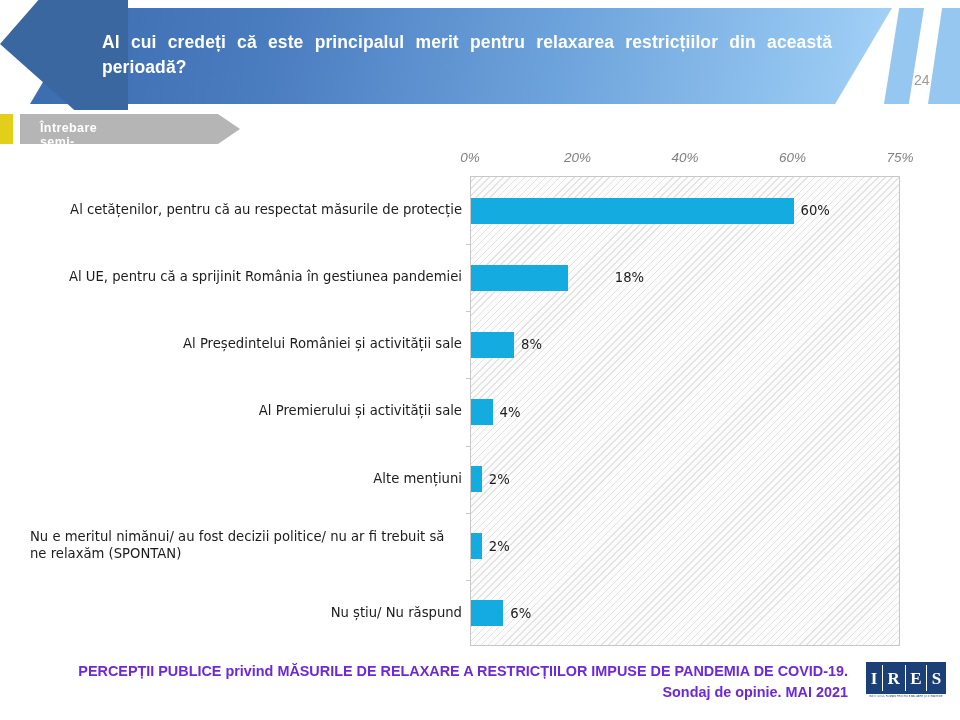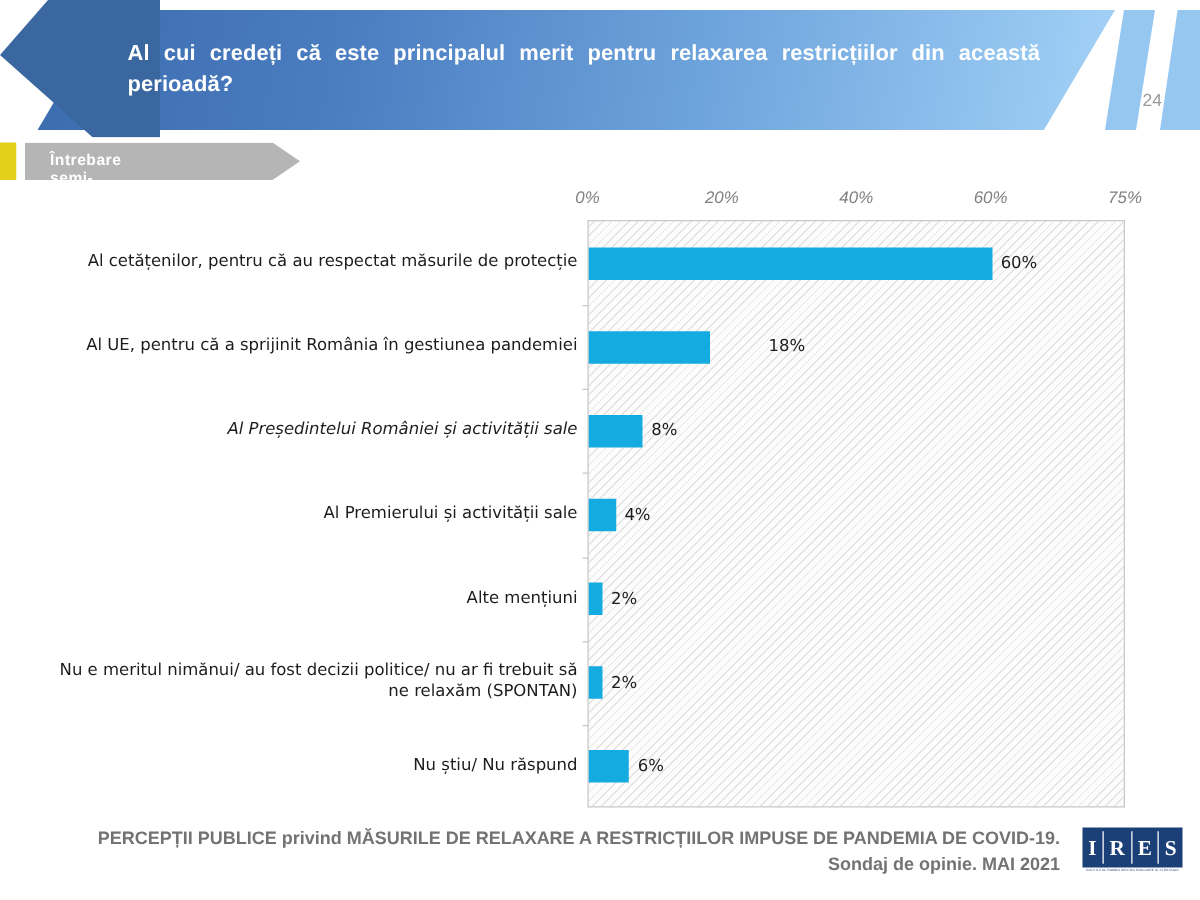--- a/index.html
+++ b/index.html
@@ -182,21 +182,21 @@
     position: absolute;
     left: 0;
     width: 432px;
     display: flex;
     align-items: center;
     justify-content: flex-end;
   }
   .cat-label {
     font-size: 13.2px;
     color: #1c1c1c;
-    text-align: right;
+    text-align: left;
     line-height: 1.3;
     font-family: "DejaVu Sans", sans-serif;
   }
   .bar-row {
     position: absolute;
     left: 0;
     display: flex;
     align-items: center;
   }
   .bar {
@@ -217,21 +217,21 @@
     left: 0px;
     top: 655px;
     width: 960px;
     height: 65px;
   }
   .footer-text {
     position: absolute;
     left: 28px;
     top: 6px;
     width: 820px;
-    color: #737373;
+    color: #6d28d9;
     font-size: 14.4px;
     font-weight: bold;
     line-height: 1.45;
     text-align: right;
   }
   .footer-line1 { display: block; }
   .footer-line2 { display: block; }
   .logo {
     position: absolute;
     left: 866px;
@@ -339,21 +339,21 @@
           <span class="bar-value">6%</span>
         </div>
       </div>
     <div class="cat-labels" id="cat-labels">
         <div class="cat-row" style="top: 0px; height: 67.1429px;">
           <div class="cat-label">Al cetățenilor, pentru că au respectat măsurile de protecție</div>
         </div>
         <div class="cat-row" style="top: 67.1429px; height: 67.1429px;">
           <div class="cat-label">Al UE, pentru că a sprijinit România în gestiunea pandemiei</div>
         </div>
-        <div class="cat-row" style="top: 134.286px; height: 67.1429px; font-style: italic;">
+        <div class="cat-row" style="top: 134.286px; height: 67.1429px;">
           <div class="cat-label">Al Președintelui României și activității sale</div>
         </div>
         <div class="cat-row" style="top: 201.429px; height: 67.1429px;">
           <div class="cat-label">Al Premierului și activității sale</div>
         </div>
         <div class="cat-row" style="top: 335.714px; height: 67.1429px;">
           <div class="cat-label">Nu e meritul nimănui/ au fost decizii politice/ nu ar fi trebuit să ne relaxăm (SPONTAN)</div>
         </div>
         <div class="cat-row" style="top: 268.571px; height: 67.1429px;">
           <div class="cat-label">Alte mențiuni</div>

